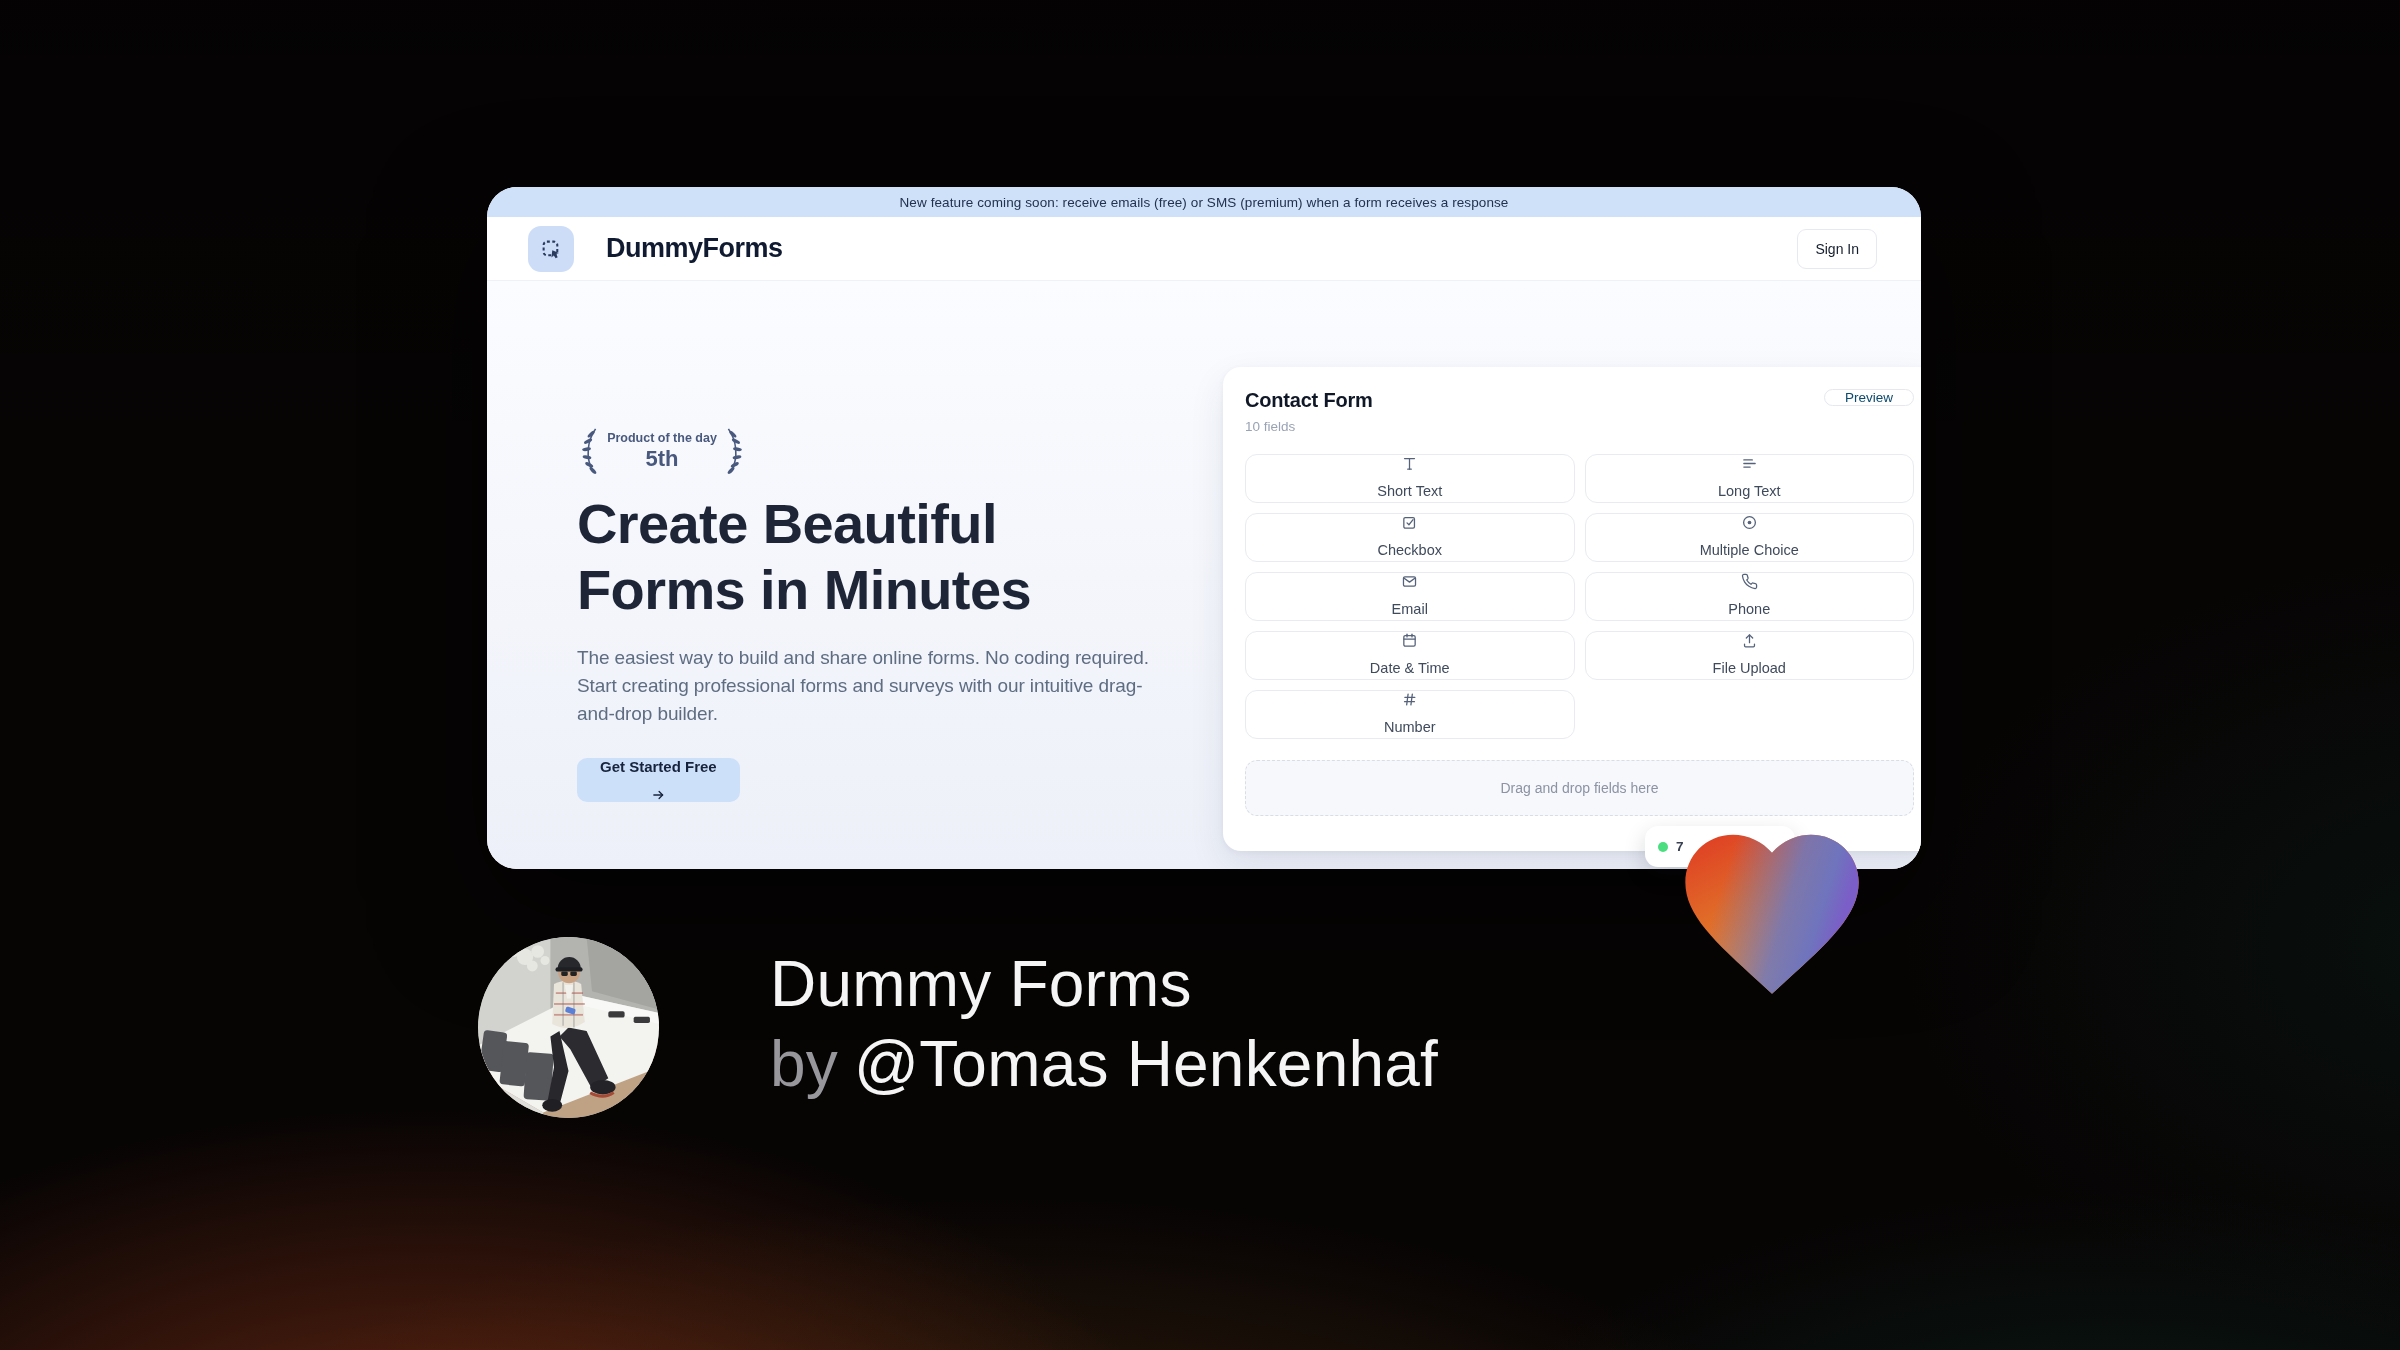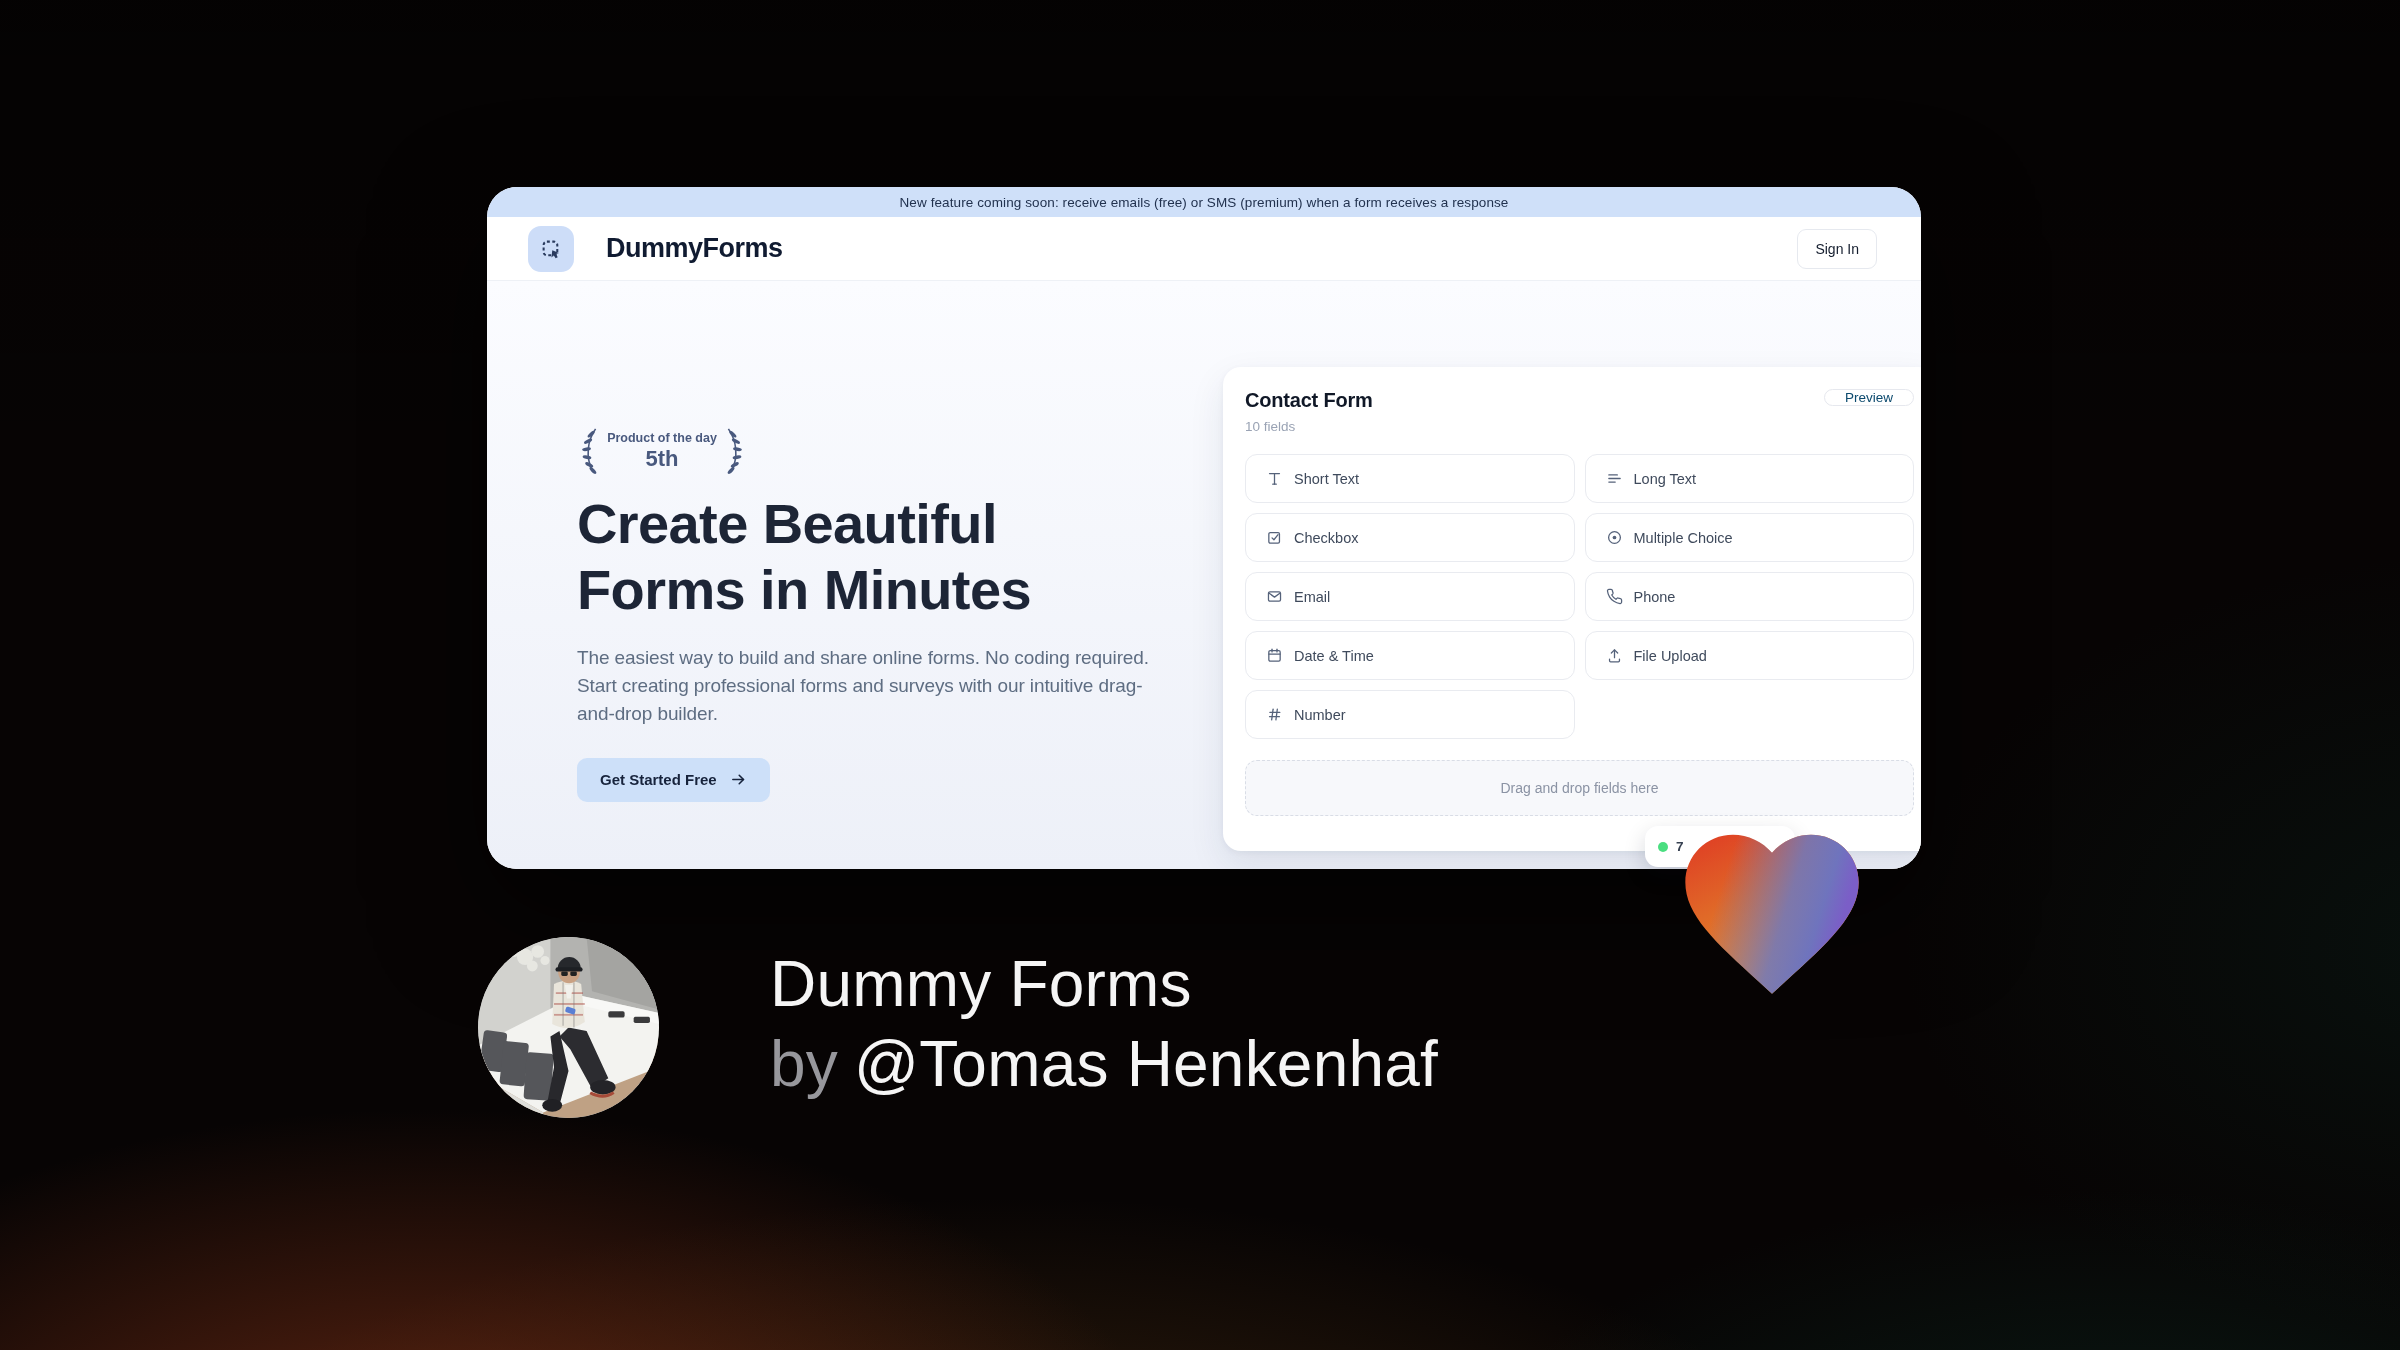--- a/index.html
+++ b/index.html
@@ -52,41 +52,41 @@
     margin:14px 0 0 0;font-size:56px;line-height:1.17;font-weight:700;
     color:#1d2536;letter-spacing:-0.6px;width:565px;
   }
   .para{
     margin:22px 0 0 0;font-size:19px;line-height:1.47;color:#5e6d82;
     width:600px;letter-spacing:-0.1px;
   }
   .cta{
     margin-top:30px;display:inline-flex;align-items:center;gap:13px;
     background:#cde0f9;border:none;border-radius:10px;height:44px;padding:0 23px;
-    font-size:15px;font-weight:600;color:#17233c;cursor:pointer;font-family:inherit;
+    font-size:15px;font-weight:600;color:#17233c;cursor:pointer;font-family:inherit;flex-direction:column;
   }
   
   .card{
     position:absolute;left:736px;top:86px;width:713px;height:484px;box-sizing:border-box;
     background:#fff;border-radius:18px;padding:22px;
     box-shadow:0 14px 36px rgba(25,39,80,0.09),0 2px 6px rgba(25,39,80,0.05);
   }
   .card-hd{display:flex;align-items:flex-start;}
   .card-title{font-size:20px;font-weight:700;color:#101827;letter-spacing:-0.2px;}
   .card-sub{font-size:13.5px;color:#9aa3b4;margin-top:7px;}
   .preview{
     margin-left:auto;background:#fff;border:1px solid #e6e8ee;border-radius:9px;
     padding:0 20px;font-size:13.5px;font-weight:500;color:#0c4a6e;cursor:pointer;
     font-family:inherit;
   }
   .grid{margin-top:20px;display:grid;grid-template-columns:1fr 1fr;gap:10px;}
   .field{
     height:49px;box-sizing:border-box;border:1px solid #e9ebf0;border-radius:12px;
     background:#fff;display:flex;align-items:center;gap:11px;padding:0 20px;
-    font-size:14.5px;font-weight:500;color:#3f4a5c;cursor:grab;
+    font-size:14.5px;font-weight:500;color:#3f4a5c;cursor:grab;flex-direction:column;
   }
   .field svg{width:17px;height:17px;color:#55627a;flex:0 0 auto;}
   .dropzone{
     margin-top:21px;height:56px;box-sizing:border-box;border:1.5px dashed #d9dde6;
     border-radius:12px;background:#f7f8fb;display:flex;align-items:center;justify-content:center;
     font-size:14px;color:#8b93a4;
   }
   
   .toast{
     position:absolute;left:1645px;top:826px;width:150px;height:41px;background:#fff;

